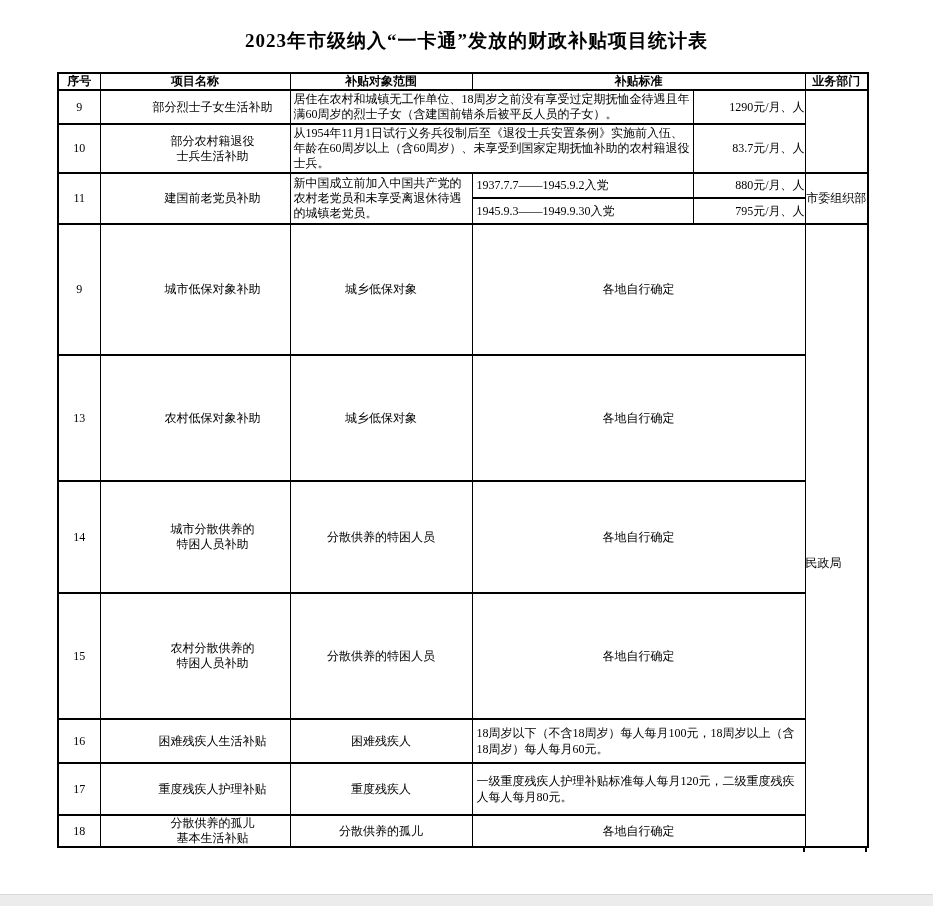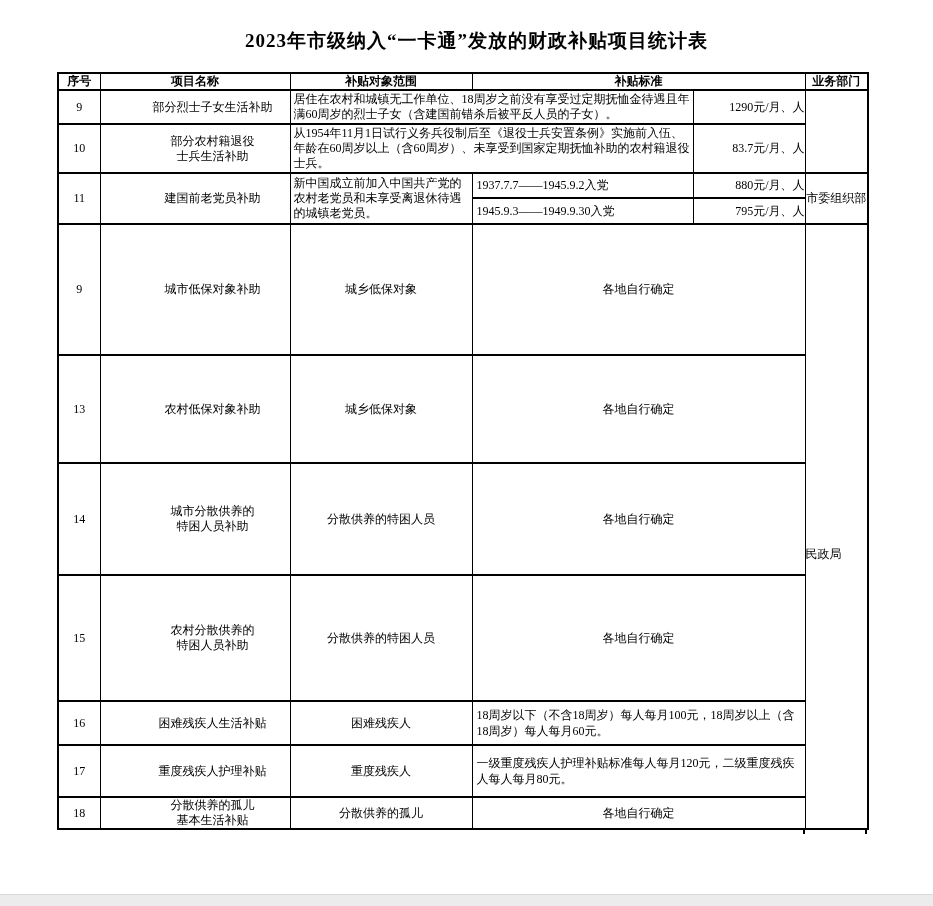--- a/index.html
+++ b/index.html
@@ -102,21 +102,21 @@
     </tr>
 
     <tr style="height:131px">
       <td class="c-no">9</td>
       <td class="c-name">城市低保对象补助</td>
       <td class="c-scope-center">城乡低保对象</td>
       <td class="c-standard-center" colspan="2">各地自行确定</td>
       <td rowspan="7" class="c-dept-civil">民政局</td>
     </tr>
 
-    <tr style="height:108px">
+    <tr style="height:126px">
       <td class="c-no">13</td>
       <td class="c-name">农村低保对象补助</td>
       <td class="c-scope-center">城乡低保对象</td>
       <td class="c-standard-center" colspan="2">各地自行确定</td>
     </tr>
 
     <tr style="height:112px">
       <td class="c-no">14</td>
       <td class="c-name">城市分散供养的
 特困人员补助</td>

